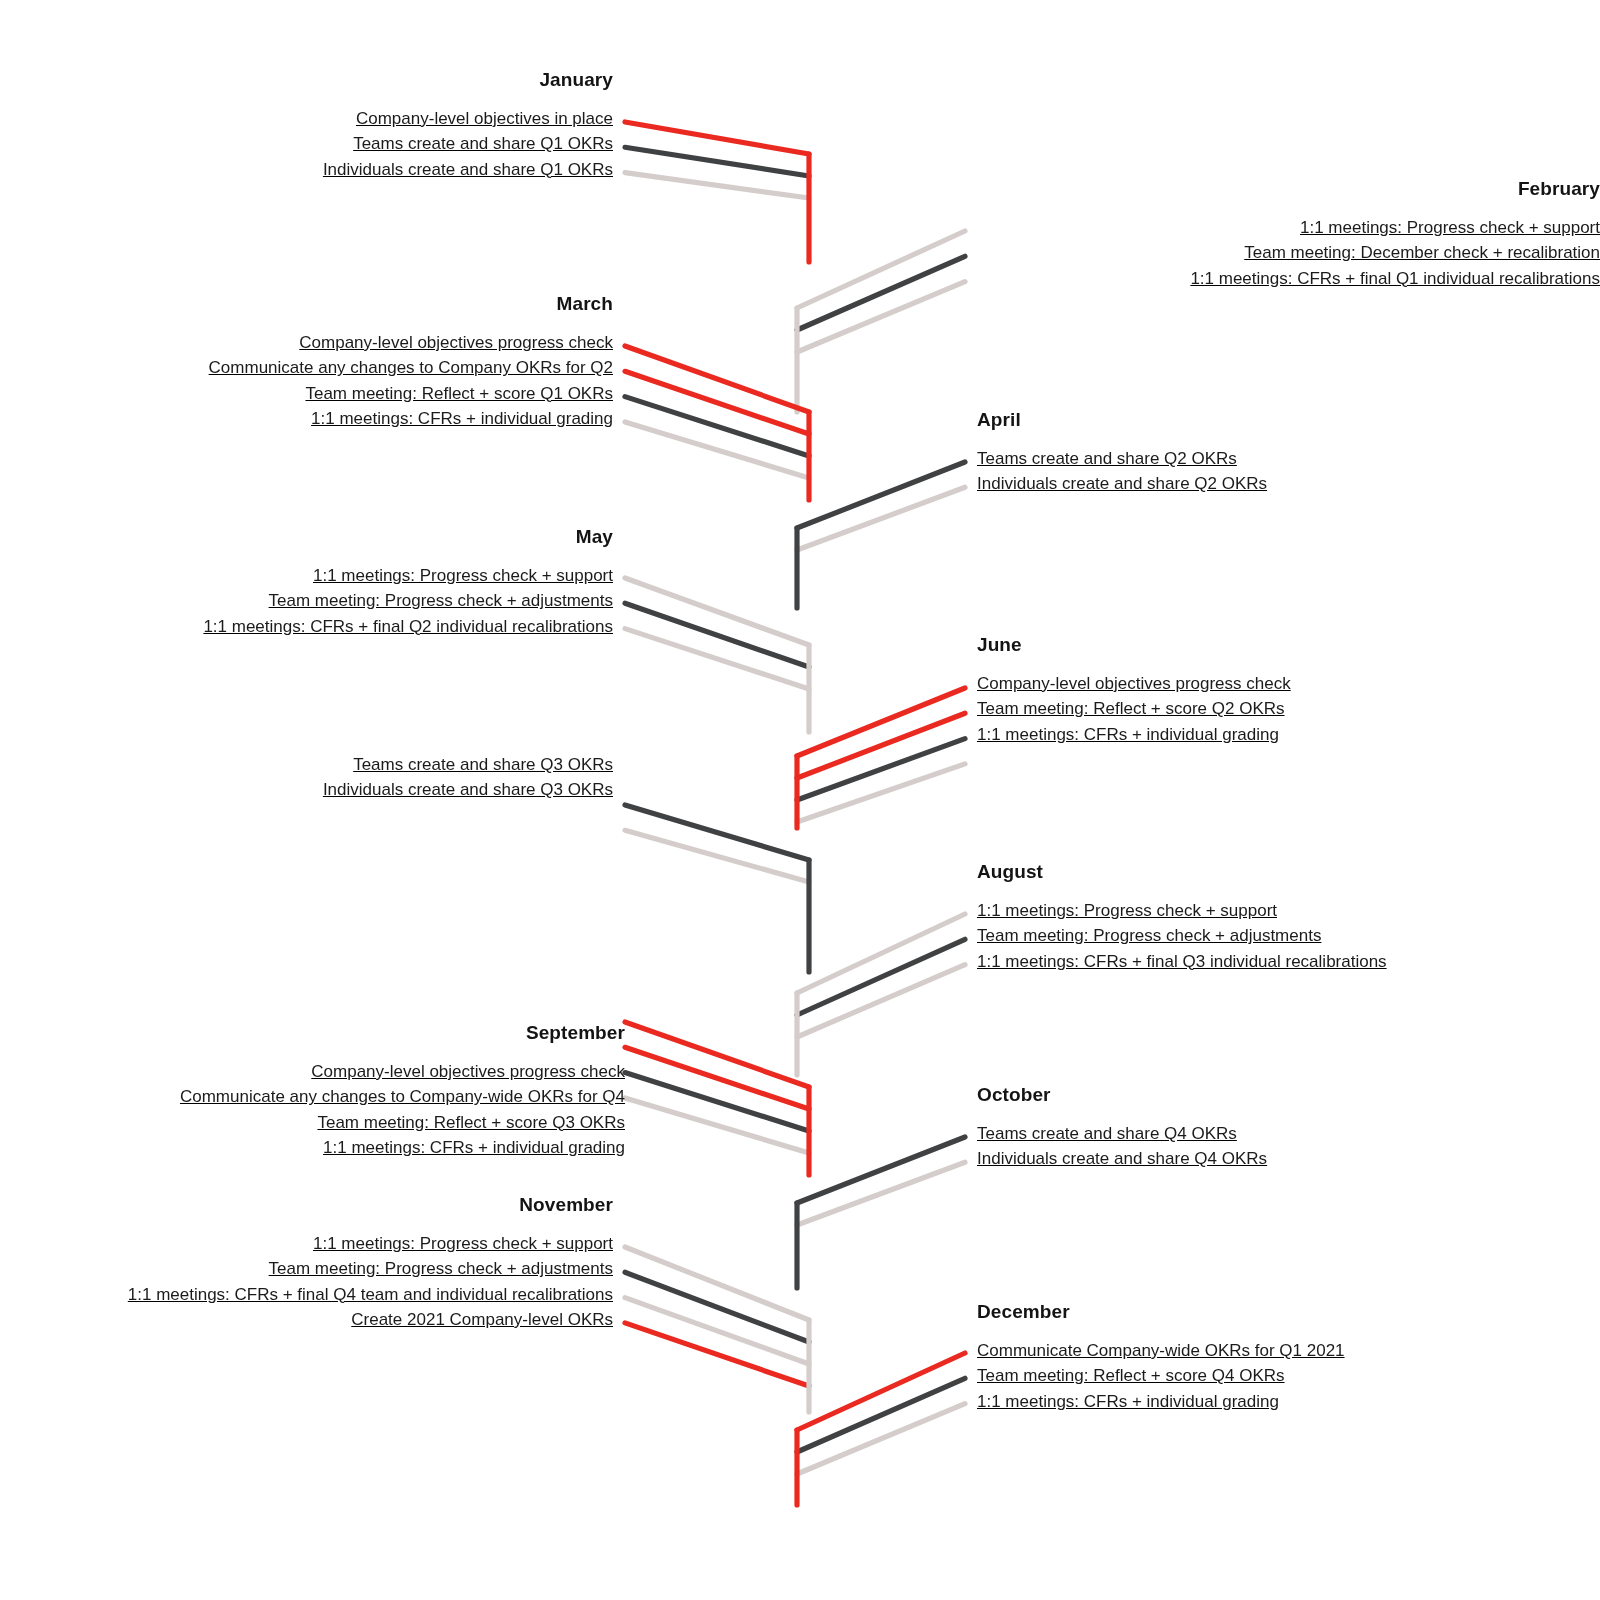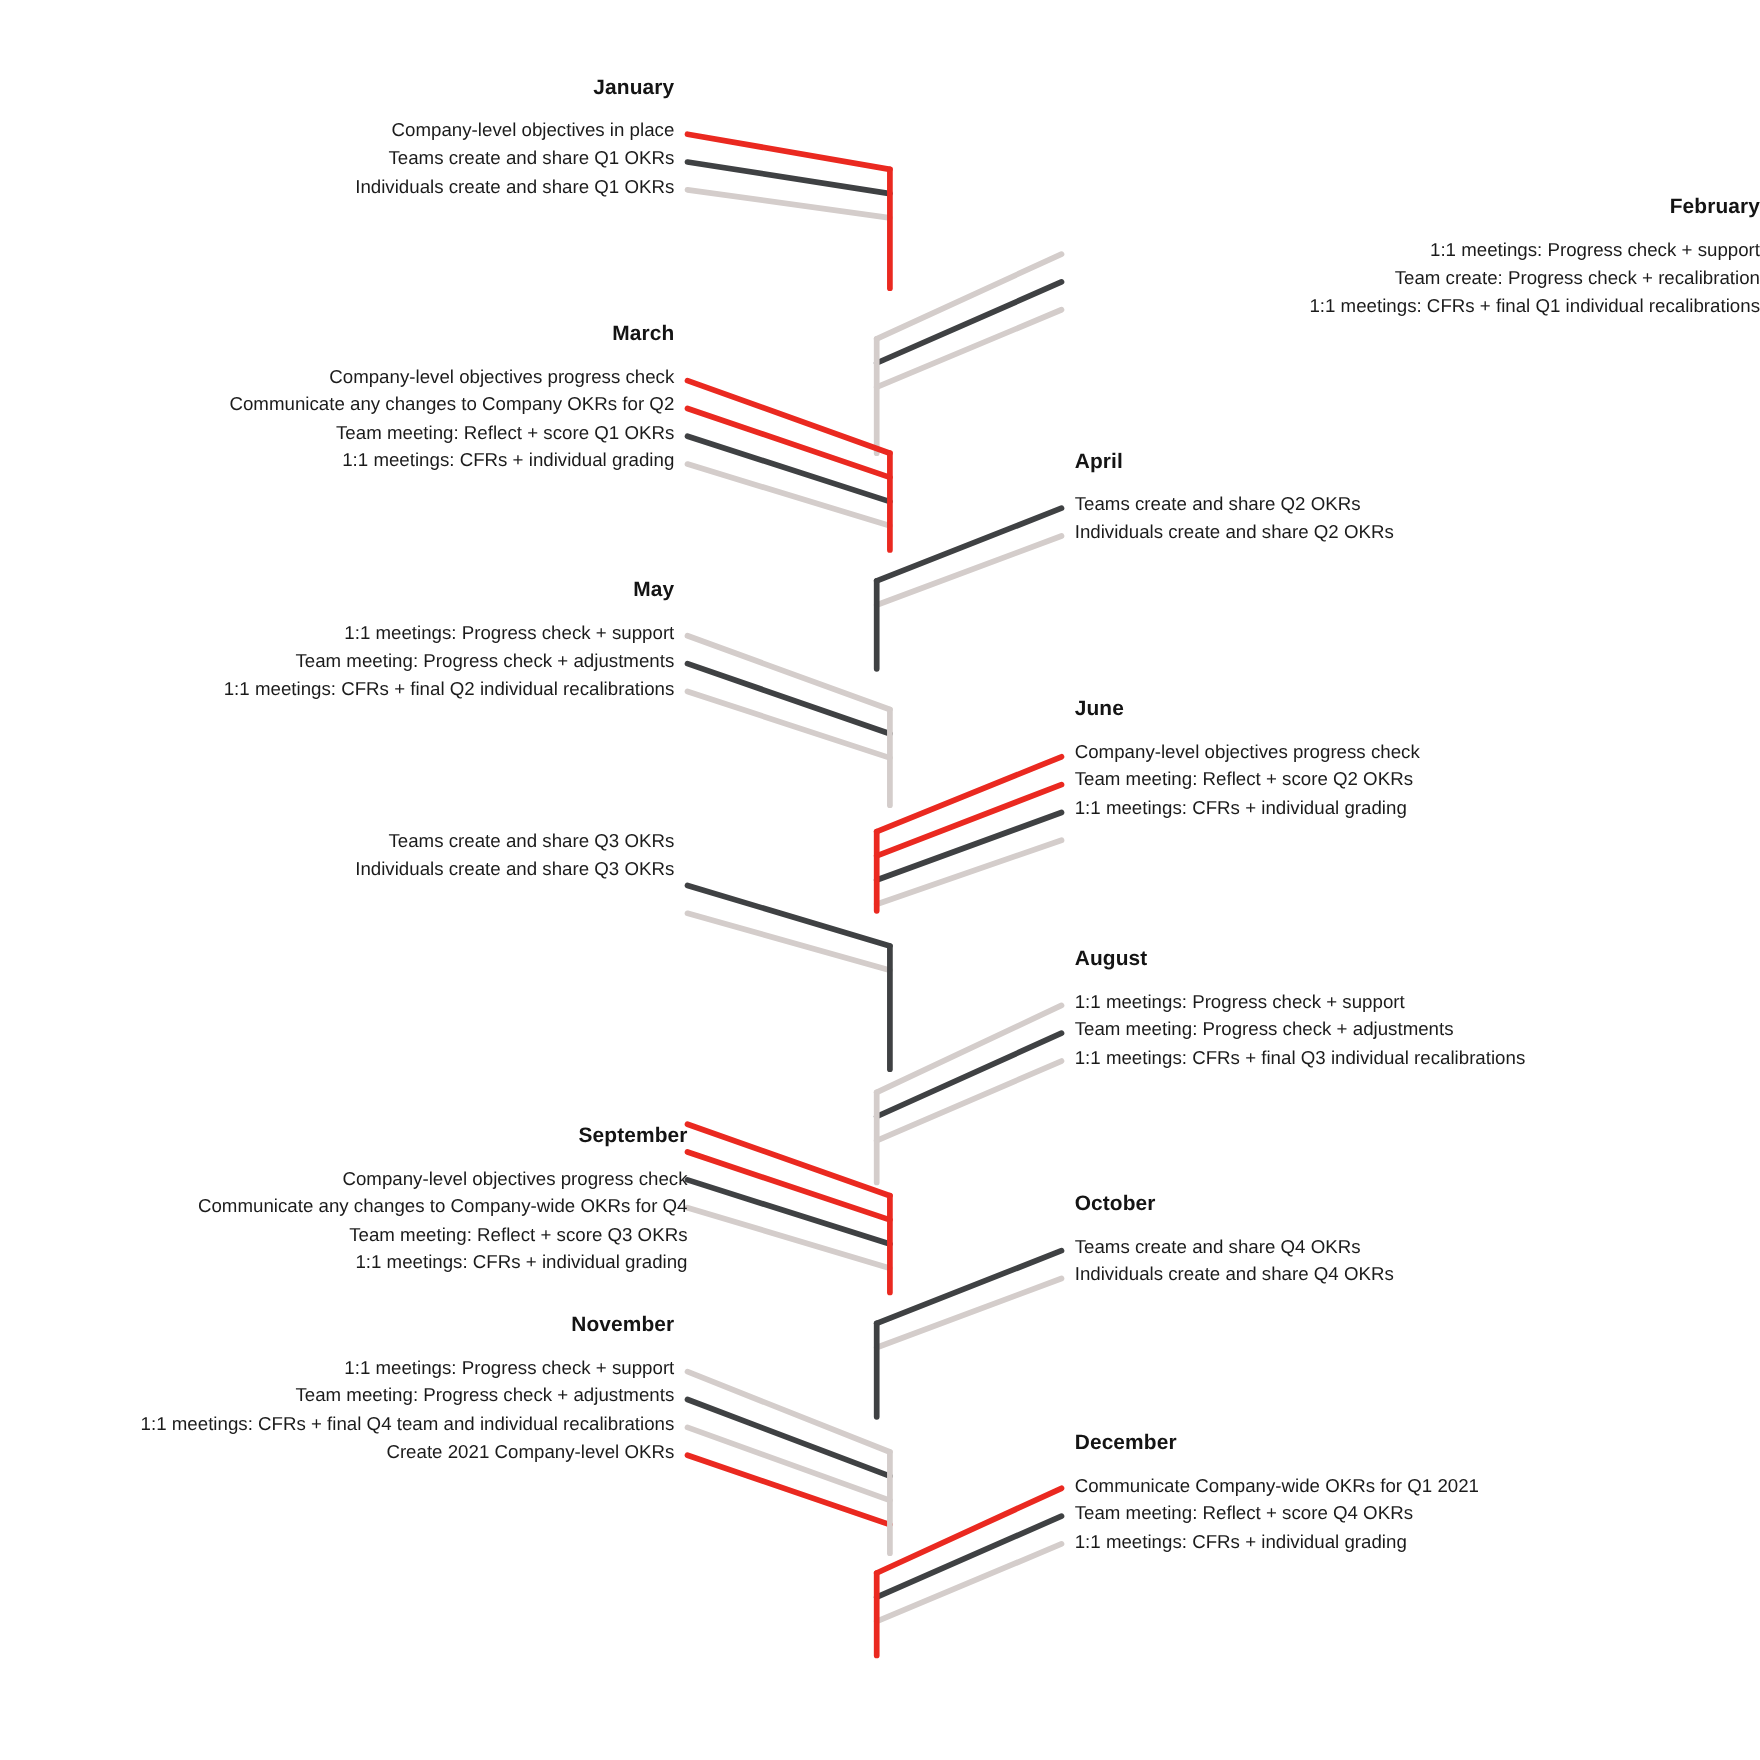--- a/index.html
+++ b/index.html
@@ -41,20 +41,21 @@
     color: #141414;
     letter-spacing: 0.1px;
     line-height: 34px;
     margin-bottom: 9px;
     white-space: nowrap;
   }
   .month-items {
     list-style: none;
     margin: 0;
     padding: 0;
+    text-decoration: underline;
   }
   .month-item {
     font-size: 17px;
     color: #1b1b1b;
     line-height: 25.3px;
     white-space: nowrap;
   }
 </style>
 </head>
 <body>
@@ -121,21 +122,21 @@
         <ul class="month-items">
           <li class="month-item">Company-level objectives in place</li>
           <li class="month-item">Teams create and share Q1 OKRs</li>
           <li class="month-item">Individuals create and share Q1 OKRs</li>
         </ul>
       </div>
       <div class="month-block right" style="top: 172px; left: 977px; width: 623px; text-align: right;">
         <div class="month-title">February</div>
         <ul class="month-items">
           <li class="month-item">1:1 meetings: Progress check + support</li>
-          <li class="month-item">Team create: Progress check + recalibration</li>
+          <li class="month-item">Team meeting: December check + recalibration</li>
           <li class="month-item">1:1 meetings: CFRs + final Q1 individual recalibrations</li>
         </ul>
       </div>
       <div class="month-block left" style="top: 287px; left: 0px; width: 613px;">
         <div class="month-title">March</div>
         <ul class="month-items">
           <li class="month-item">Company-level objectives progress check</li>
           <li class="month-item">Communicate any changes to Company OKRs for Q2</li>
           <li class="month-item">Team meeting: Reflect + score Q1 OKRs</li>
           <li class="month-item">1:1 meetings: CFRs + individual grading</li>

